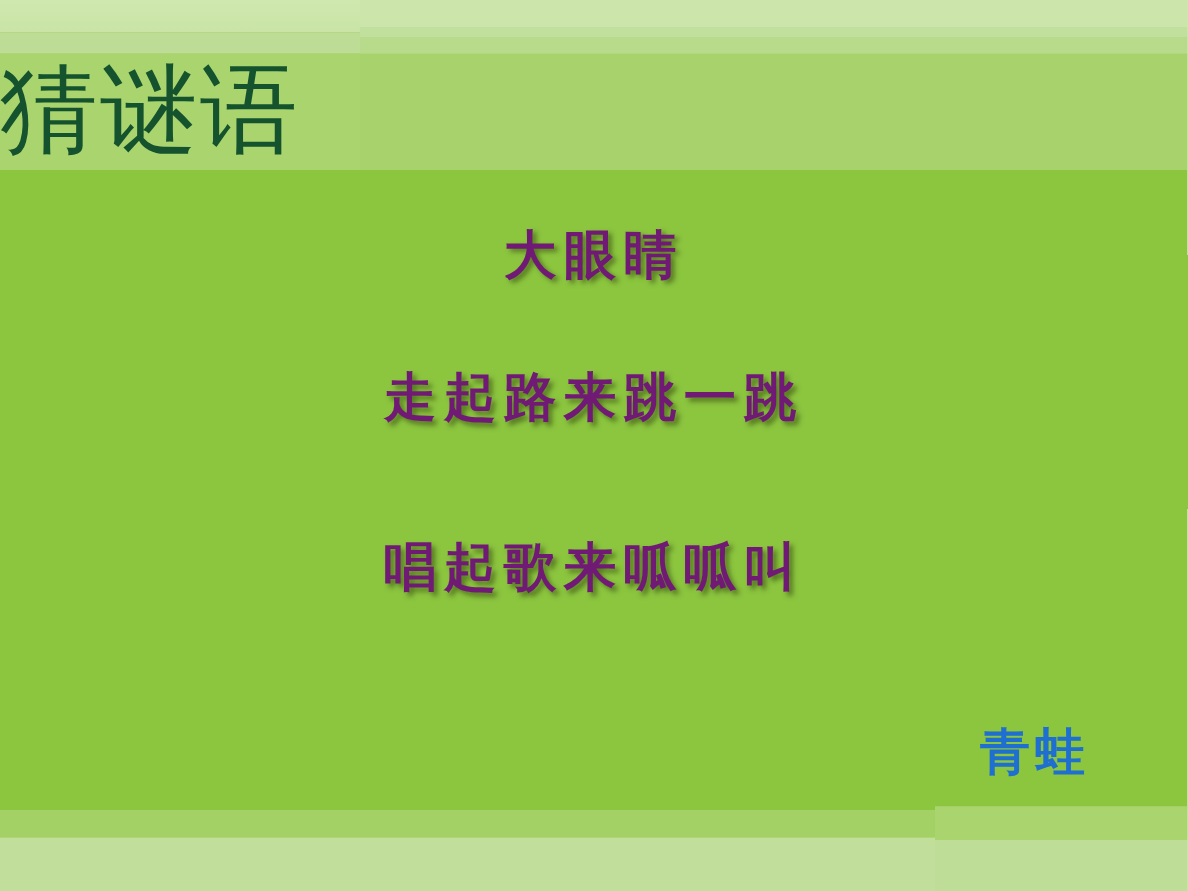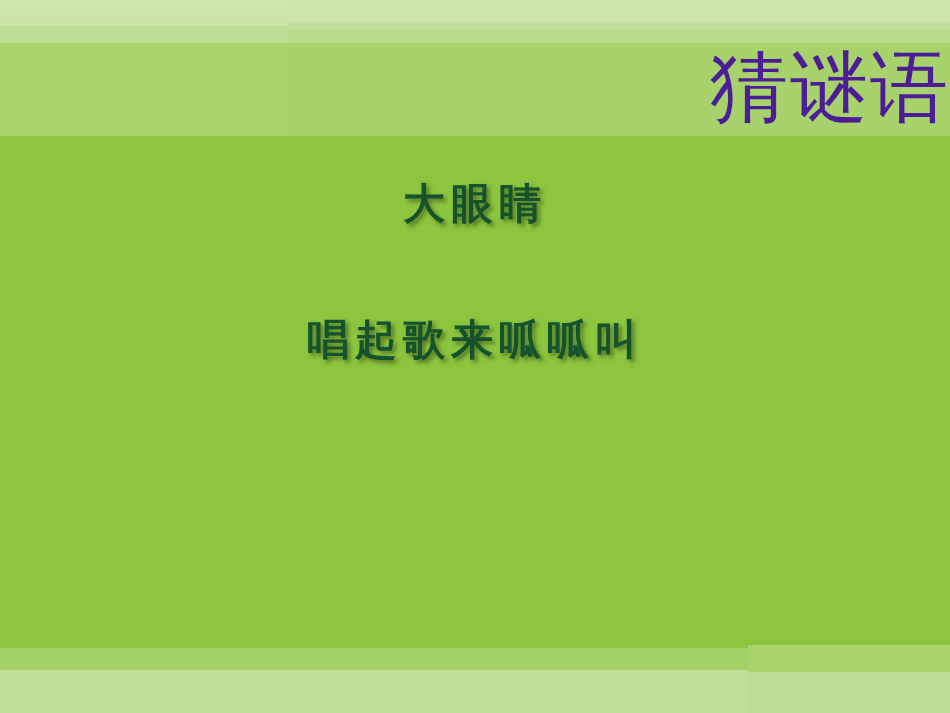--- a/index.html
+++ b/index.html
@@ -96,42 +96,42 @@
         #A9D46E 0px, #A9D46E 27px,
         #BEDD96 27px, #BEDD96 68px);
   }
 
   
   .title {
     position: absolute;
     left: 0;
     top: 42px;
     width: 100%;
-    text-align: right;
-    color: #4c1d95;
+    text-align: left;
+    color: #14532d;
     font-family: "Liberation Serif", "DejaVu Serif", serif;
     font-size: 78px;
     line-height: 92px;
     font-weight: 400;
     letter-spacing: 2px;
     white-space: nowrap;
   }
 
   
   .riddle-body {
     position: absolute;
     left: 0;
     top: 160px;
     width: 100%;
   }
 
   .riddle-line {
     width: 100%;
     text-align: center;
-    color: #14532d;
+    color: #701a75;
     font-family: "DejaVu Sans", "Liberation Sans", sans-serif;
     font-weight: 700;
     font-size: 42px;
     line-height: 56px;
     letter-spacing: 6px;
     text-shadow: 3px 3px 4px rgba(40, 55, 10, 0.55);
     white-space: nowrap;
   }
 
   .riddle-line.l1 { margin-top: 16px; }
@@ -167,17 +167,19 @@
   <div class="band band-body"></div>
 
   <div class="band band-bot-1"></div>
   <div class="band band-bot-2"></div>
   <div class="band-bot-seam"></div>
 
   <div class="title">猜谜语</div>
 
   <div class="riddle-body">
     <div class="riddle-line l1">大眼睛</div>
+    <div class="riddle-line l3">走起路来跳一跳</div>
     <div class="riddle-line l4">唱起歌来呱呱叫</div>
   </div>
 
+  <div class="answer">青蛙</div>
 
 </div>
 
 </body></html>

